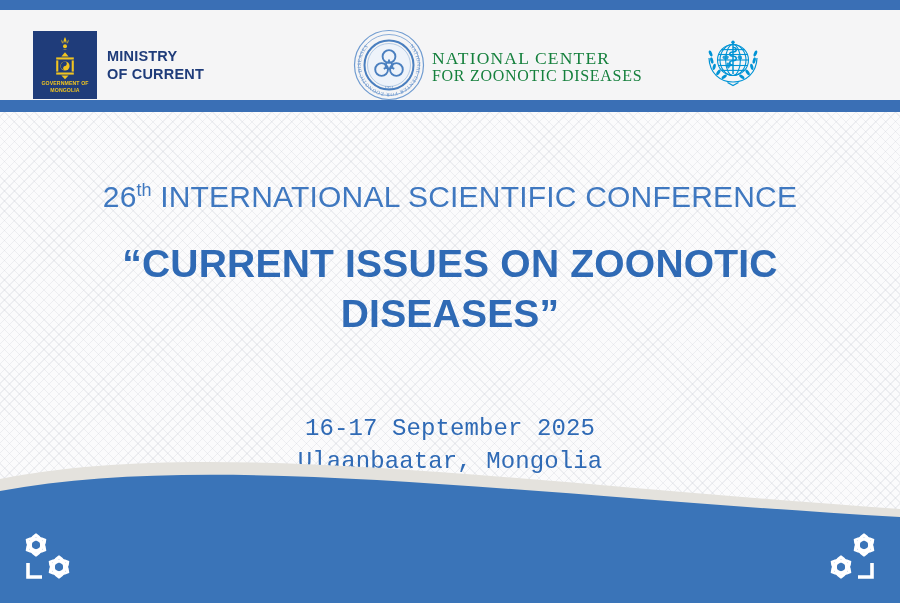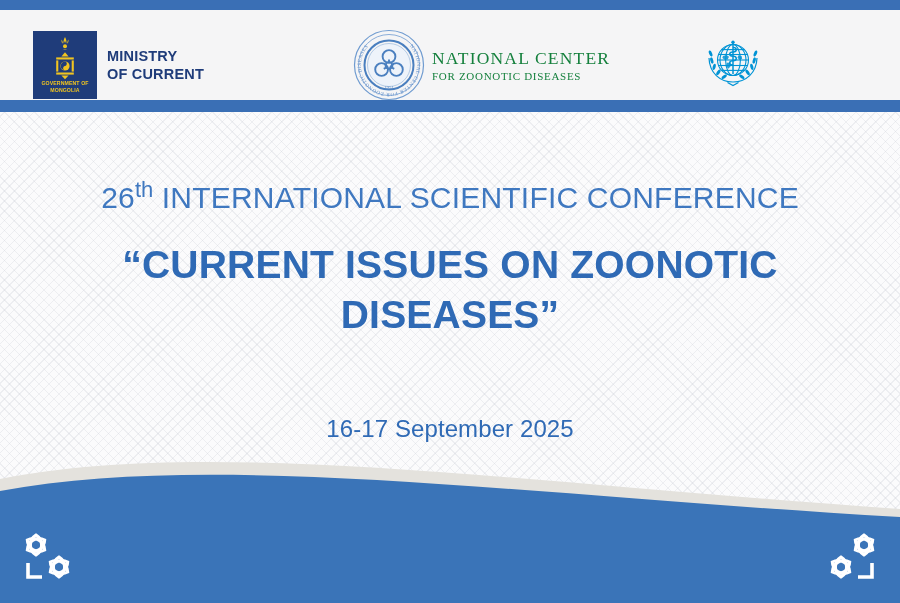--- a/index.html
+++ b/index.html
@@ -97,21 +97,21 @@
     margin-left: 6px;
     color: #15803d;
     font-family: "Liberation Serif", serif;
   }
   .ncz-line1 {
     font-size: 17.5px;
     letter-spacing: 1.2px;
     line-height: 21px;
   }
   .ncz-line2 {
-    font-size: 11px;
+    font-size: 16px;
     letter-spacing: 0.7px;
     line-height: 14px;
   }
 
   
   .who-logo {
     position: absolute;
     left: 700px; top: 20px;
     display: flex;
     align-items: center;
@@ -163,21 +163,21 @@
     text-align: center;
   }
   .conf-line {
     color: #3f78c0;
     font-size: 30px;
     font-weight: normal;
     letter-spacing: 0.2px;
     line-height: 40px;
   }
   .conf-line .sup {
-    font-size: 22px;
+    font-size: 18px;
     vertical-align: 11px;
     letter-spacing: 0;
   }
   .conf-title {
     margin-top: 22px;
     color: #2f6ab5;
     font-size: 39px;
     font-weight: bold;
     line-height: 50px;
     letter-spacing: 0.2px;
@@ -189,20 +189,21 @@
     position: absolute;
     left: 0; top: 412px;
     width: 900px;
     text-align: center;
   }
   .meta-line {
     color: #2f6ab5;
     font-size: 24px;
     line-height: 33px;
     letter-spacing: 0.1px;
+    font-family: Liberation Mono, monospace;
   }
 
   
   .wave-layer {
     position: absolute;
     left: 0; bottom: 0;
     width: 900px;
     height: 160px;
   }
   .wave-layer svg { display: block; }
@@ -355,20 +356,21 @@
 
   <div class="body-area"></div>
 
   <div class="title-block">
     <div class="conf-line"><span>26</span><span class="sup">th</span>&nbsp;<span>INTERNATIONAL SCIENTIFIC CONFERENCE</span></div>
     <div class="conf-title">“CURRENT ISSUES ON ZOONOTIC DISEASES”</div>
   </div>
 
   <div class="meta-block">
     <div class="meta-line">16-17 September 2025</div>
+    <div class="meta-line">Ulaanbaatar, Mongolia</div>
   </div>
 
   <div class="wave-layer">
     <svg width="900" height="160" viewBox="0 0 900 160" preserveAspectRatio="none">
       <path d="M0,36 C210,-6 520,40 900,66 L900,160 L0,160 Z" fill="#e4e2dd"></path>
       <path d="M0,48 C215,8 520,52 900,74 L900,160 L0,160 Z" fill="#3a74b8"></path>
     </svg>
   </div>
 
   <svg class="ornament ornament-left" viewBox="0 0 72 62">

